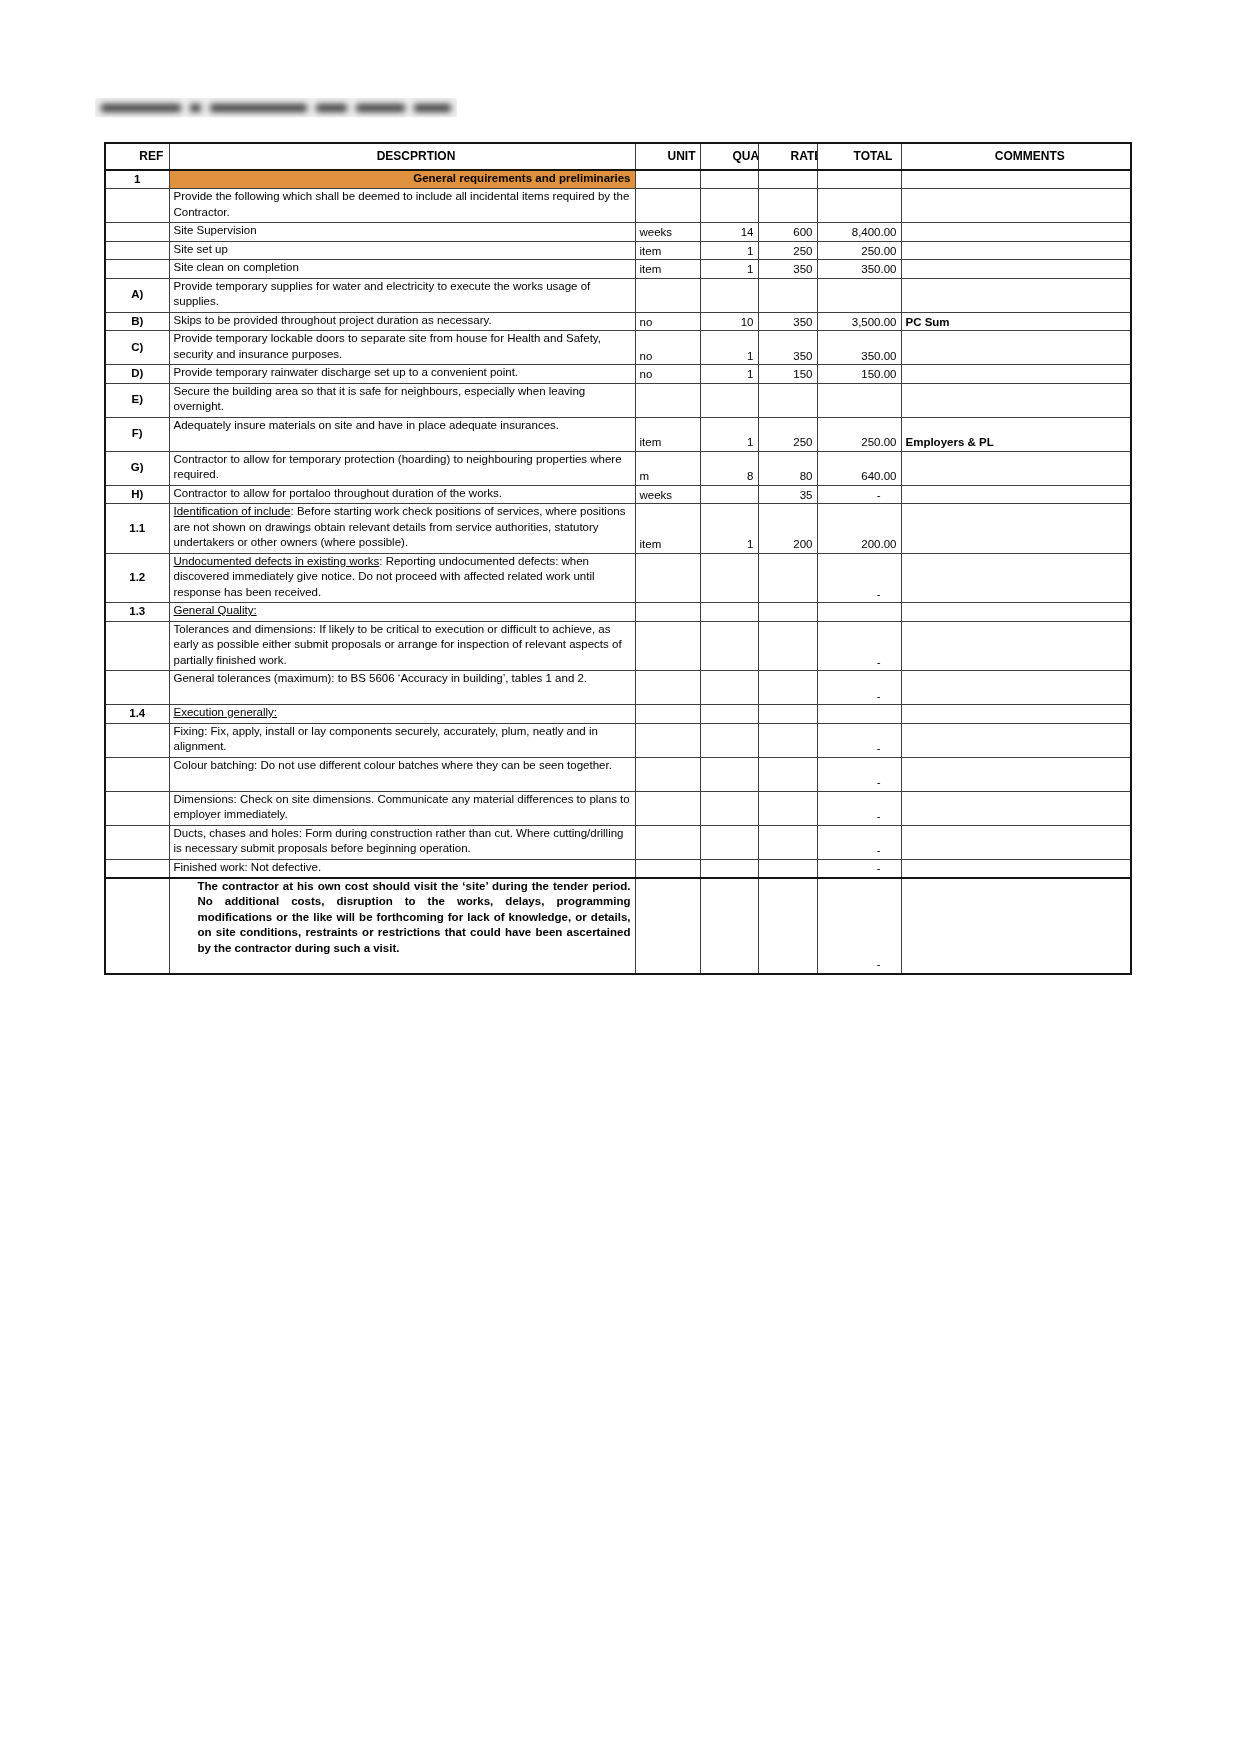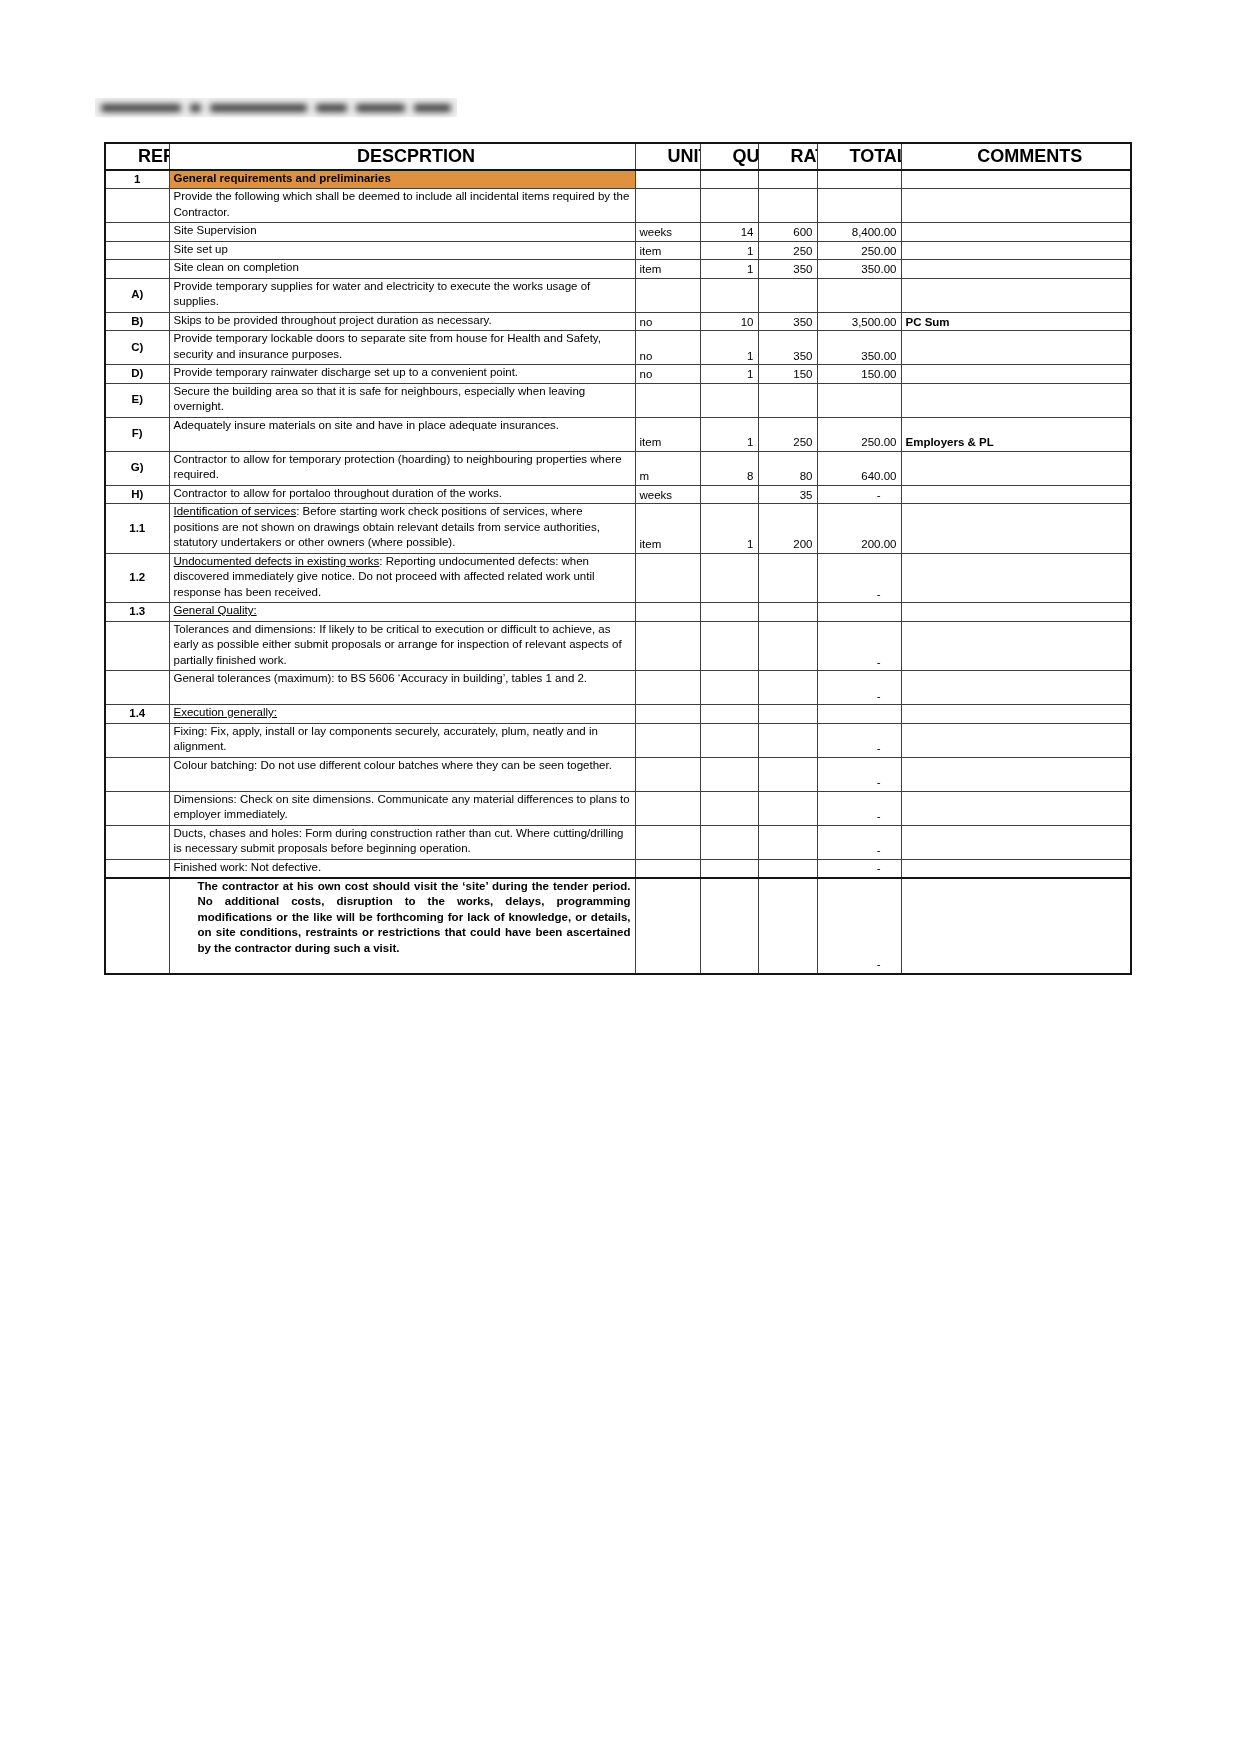--- a/index.html
+++ b/index.html
@@ -47,30 +47,30 @@
   }
   table.sched th, table.sched td {
     border: 1px solid #3f3f3f;
     padding: 0 4px;
     overflow: hidden;
   }
   table.sched thead th {
     font-weight: bold;
     text-align: center;
     height: 27px;
-    font-size: 18px;
+    font-size: 12px;
     border-top: 2px solid #141414;
     border-bottom: 2px solid #141414;
     vertical-align: middle;
     padding-left: 32px;
   }
   tbody td { vertical-align: bottom; }
   td.ref   { text-align: center; vertical-align: middle; font-weight: bold; }
   td.desc  { vertical-align: top; padding: 1px 5px; }
-  td.desc.b { font-weight: bold; }
+  td.desc.b { font-weight: bold; text-align: right; }
   td.desc.justify { text-align: justify; padding-left: 28px; }
   td.unit  { text-align: left; padding: 1px 4px; }
   td.num   { text-align: right; padding: 1px 5px; }
   td.tot.dash { padding-right: 20px; }
   td.comment { font-weight: bold; text-align: left; padding: 1px 5px; }
   tr.fill td.desc { background: var(--accent, #e0913d); }
   tr.thick-top td { border-top: 2px solid #141414; }
   .u { text-decoration: underline; }
 </style>
 </head>
@@ -222,21 +222,21 @@
             <td class="ref">H)</td>
             <td class="desc"><span>Contractor to allow for portaloo throughout duration of the works.</span></td>
             <td class="unit">weeks</td>
             <td class="num"></td>
             <td class="num">35</td>
             <td class="num tot dash">-</td>
             <td class="comment"></td>
           </tr>
           <tr style="height: 49.5px;">
             <td class="ref">1.1</td>
-            <td class="desc"><span class="u">Identification of services</span><span>: Before starting work check positions of services, where positions are not shown on drawings obtain relevant details from service authorities, statutory undertakers or other owners (where possible).</span></td>
+            <td class="desc"><span class="u">Identification of include</span><span>: Before starting work check positions of services, where positions are not shown on drawings obtain relevant details from service authorities, statutory undertakers or other owners (where possible).</span></td>
             <td class="unit">item</td>
             <td class="num">1</td>
             <td class="num">200</td>
             <td class="num tot">200.00</td>
             <td class="comment"></td>
           </tr>
           <tr style="height: 49.5px;">
             <td class="ref">1.2</td>
             <td class="desc"><span class="u">Undocumented defects in existing works</span><span>: Reporting undocumented defects: when discovered immediately give notice. Do not proceed with affected related work until response has been received.</span></td>
             <td class="unit"></td>

